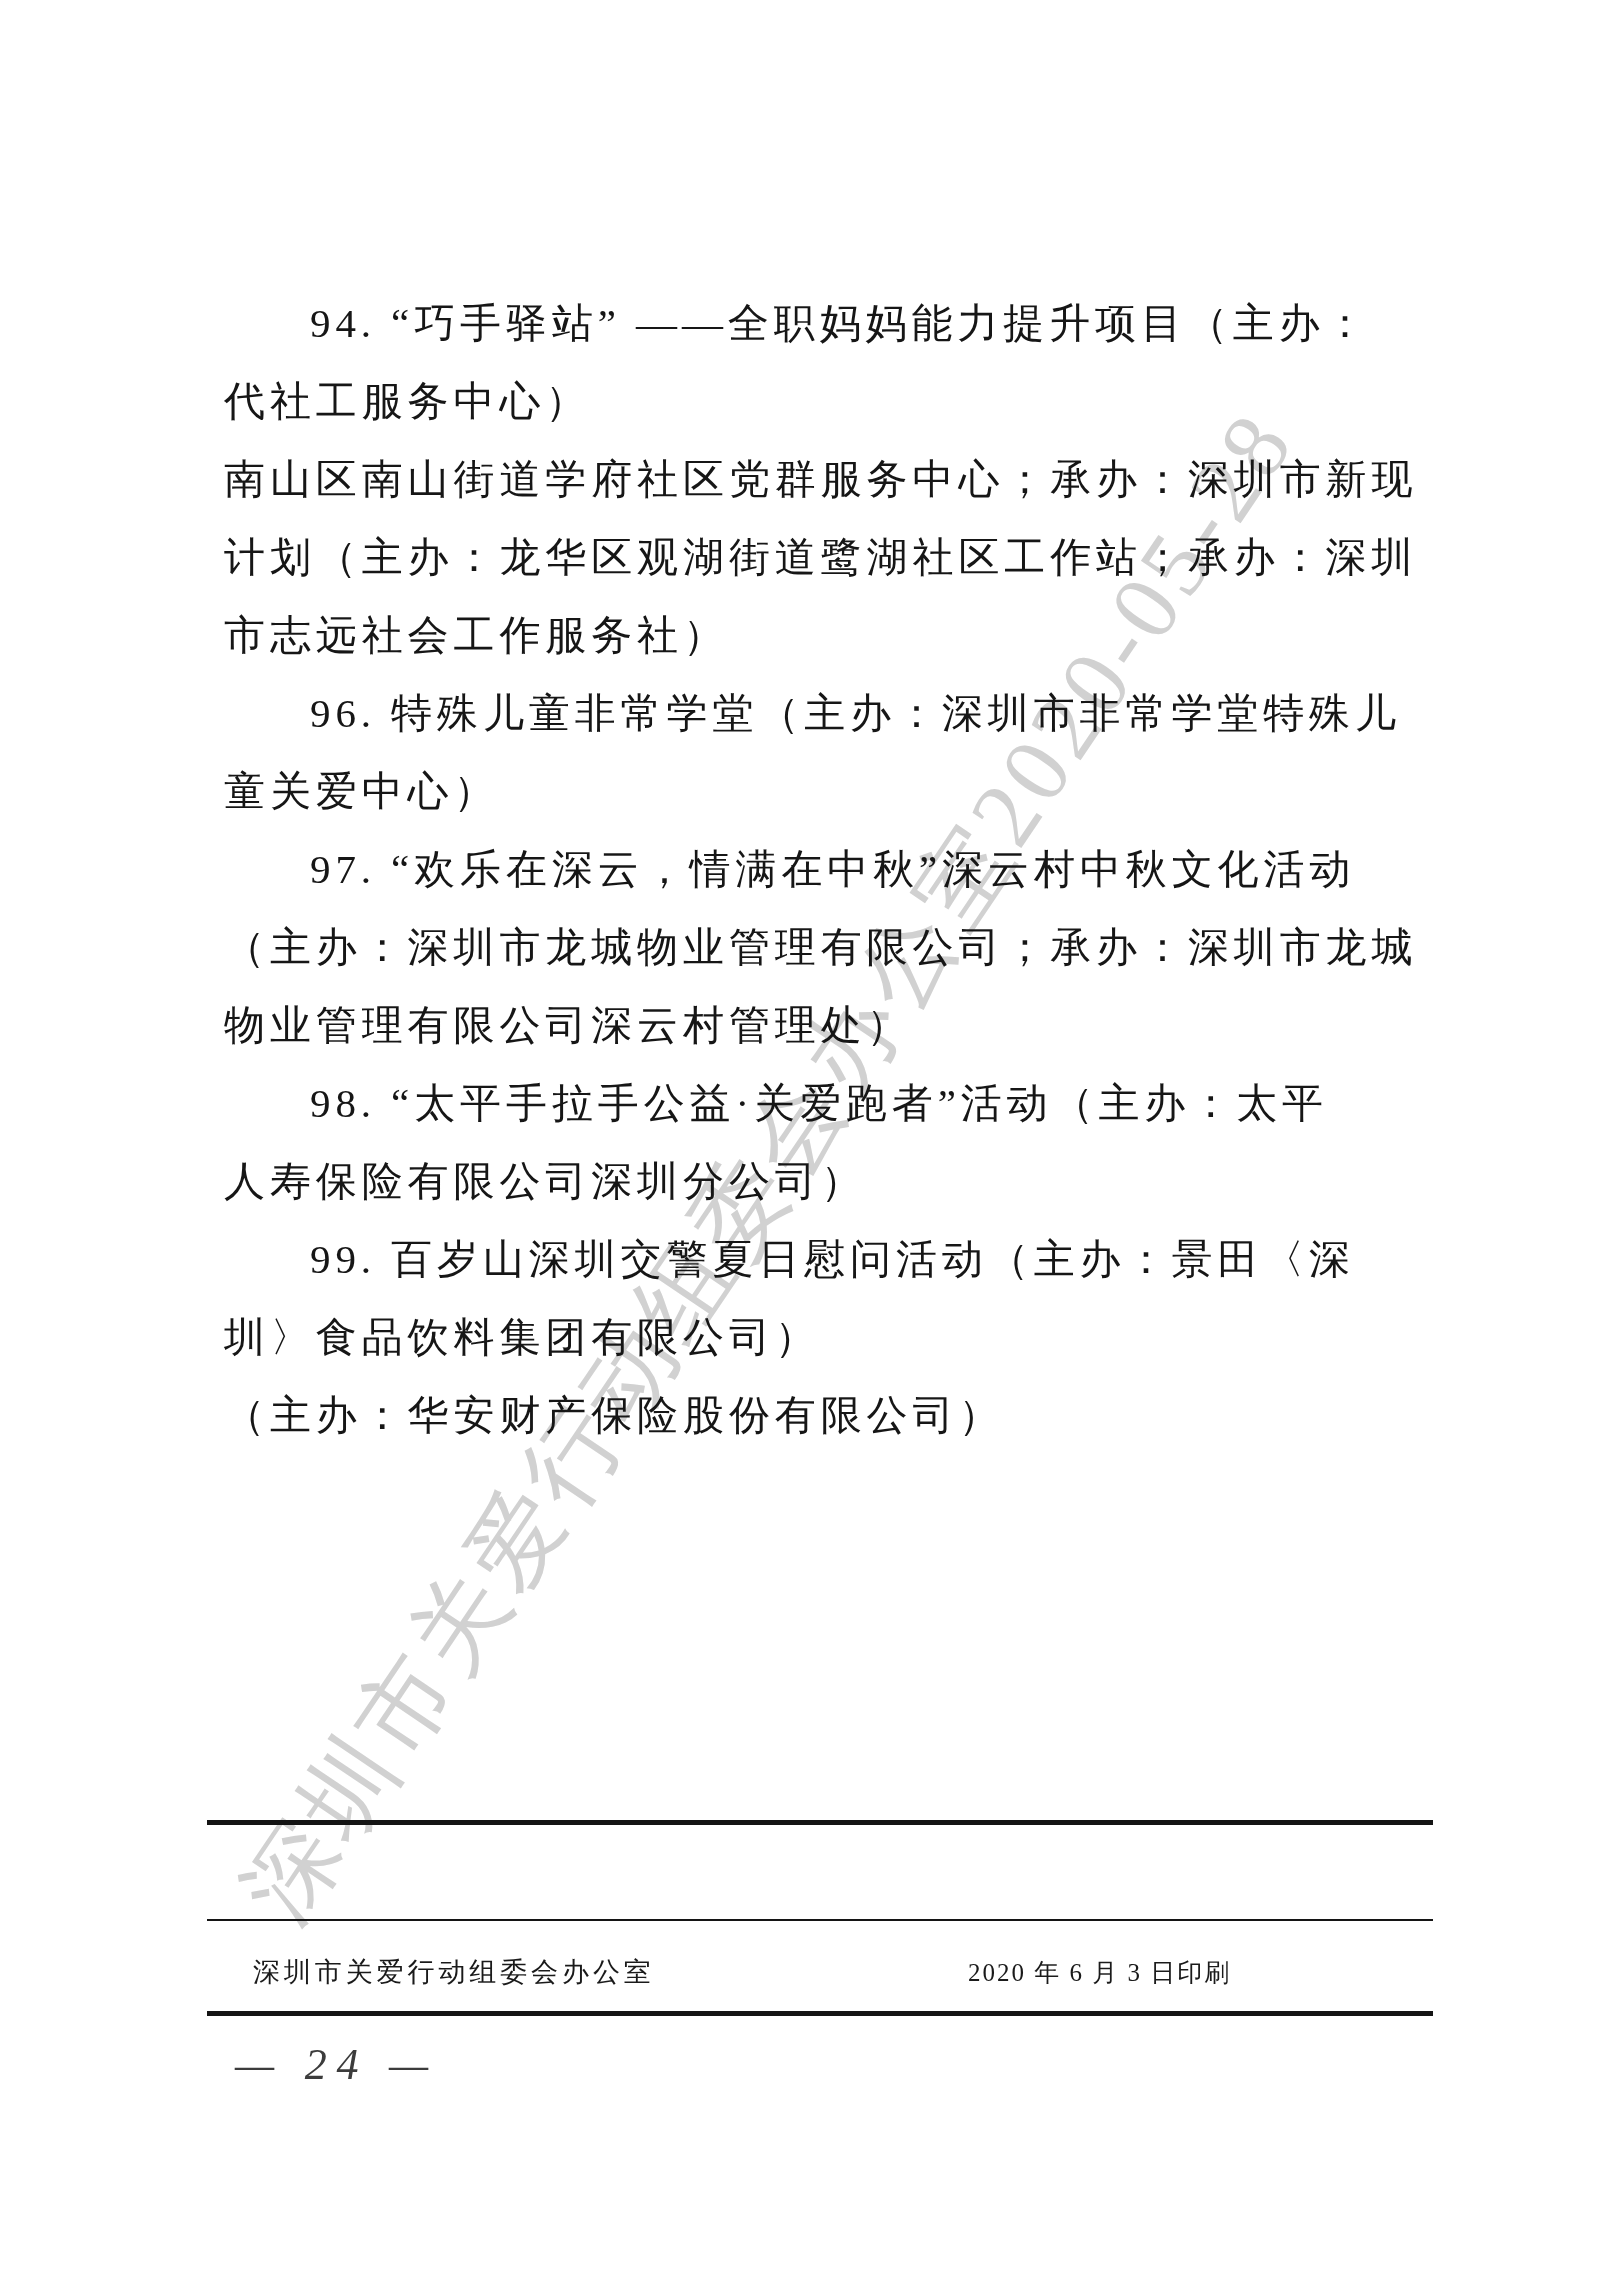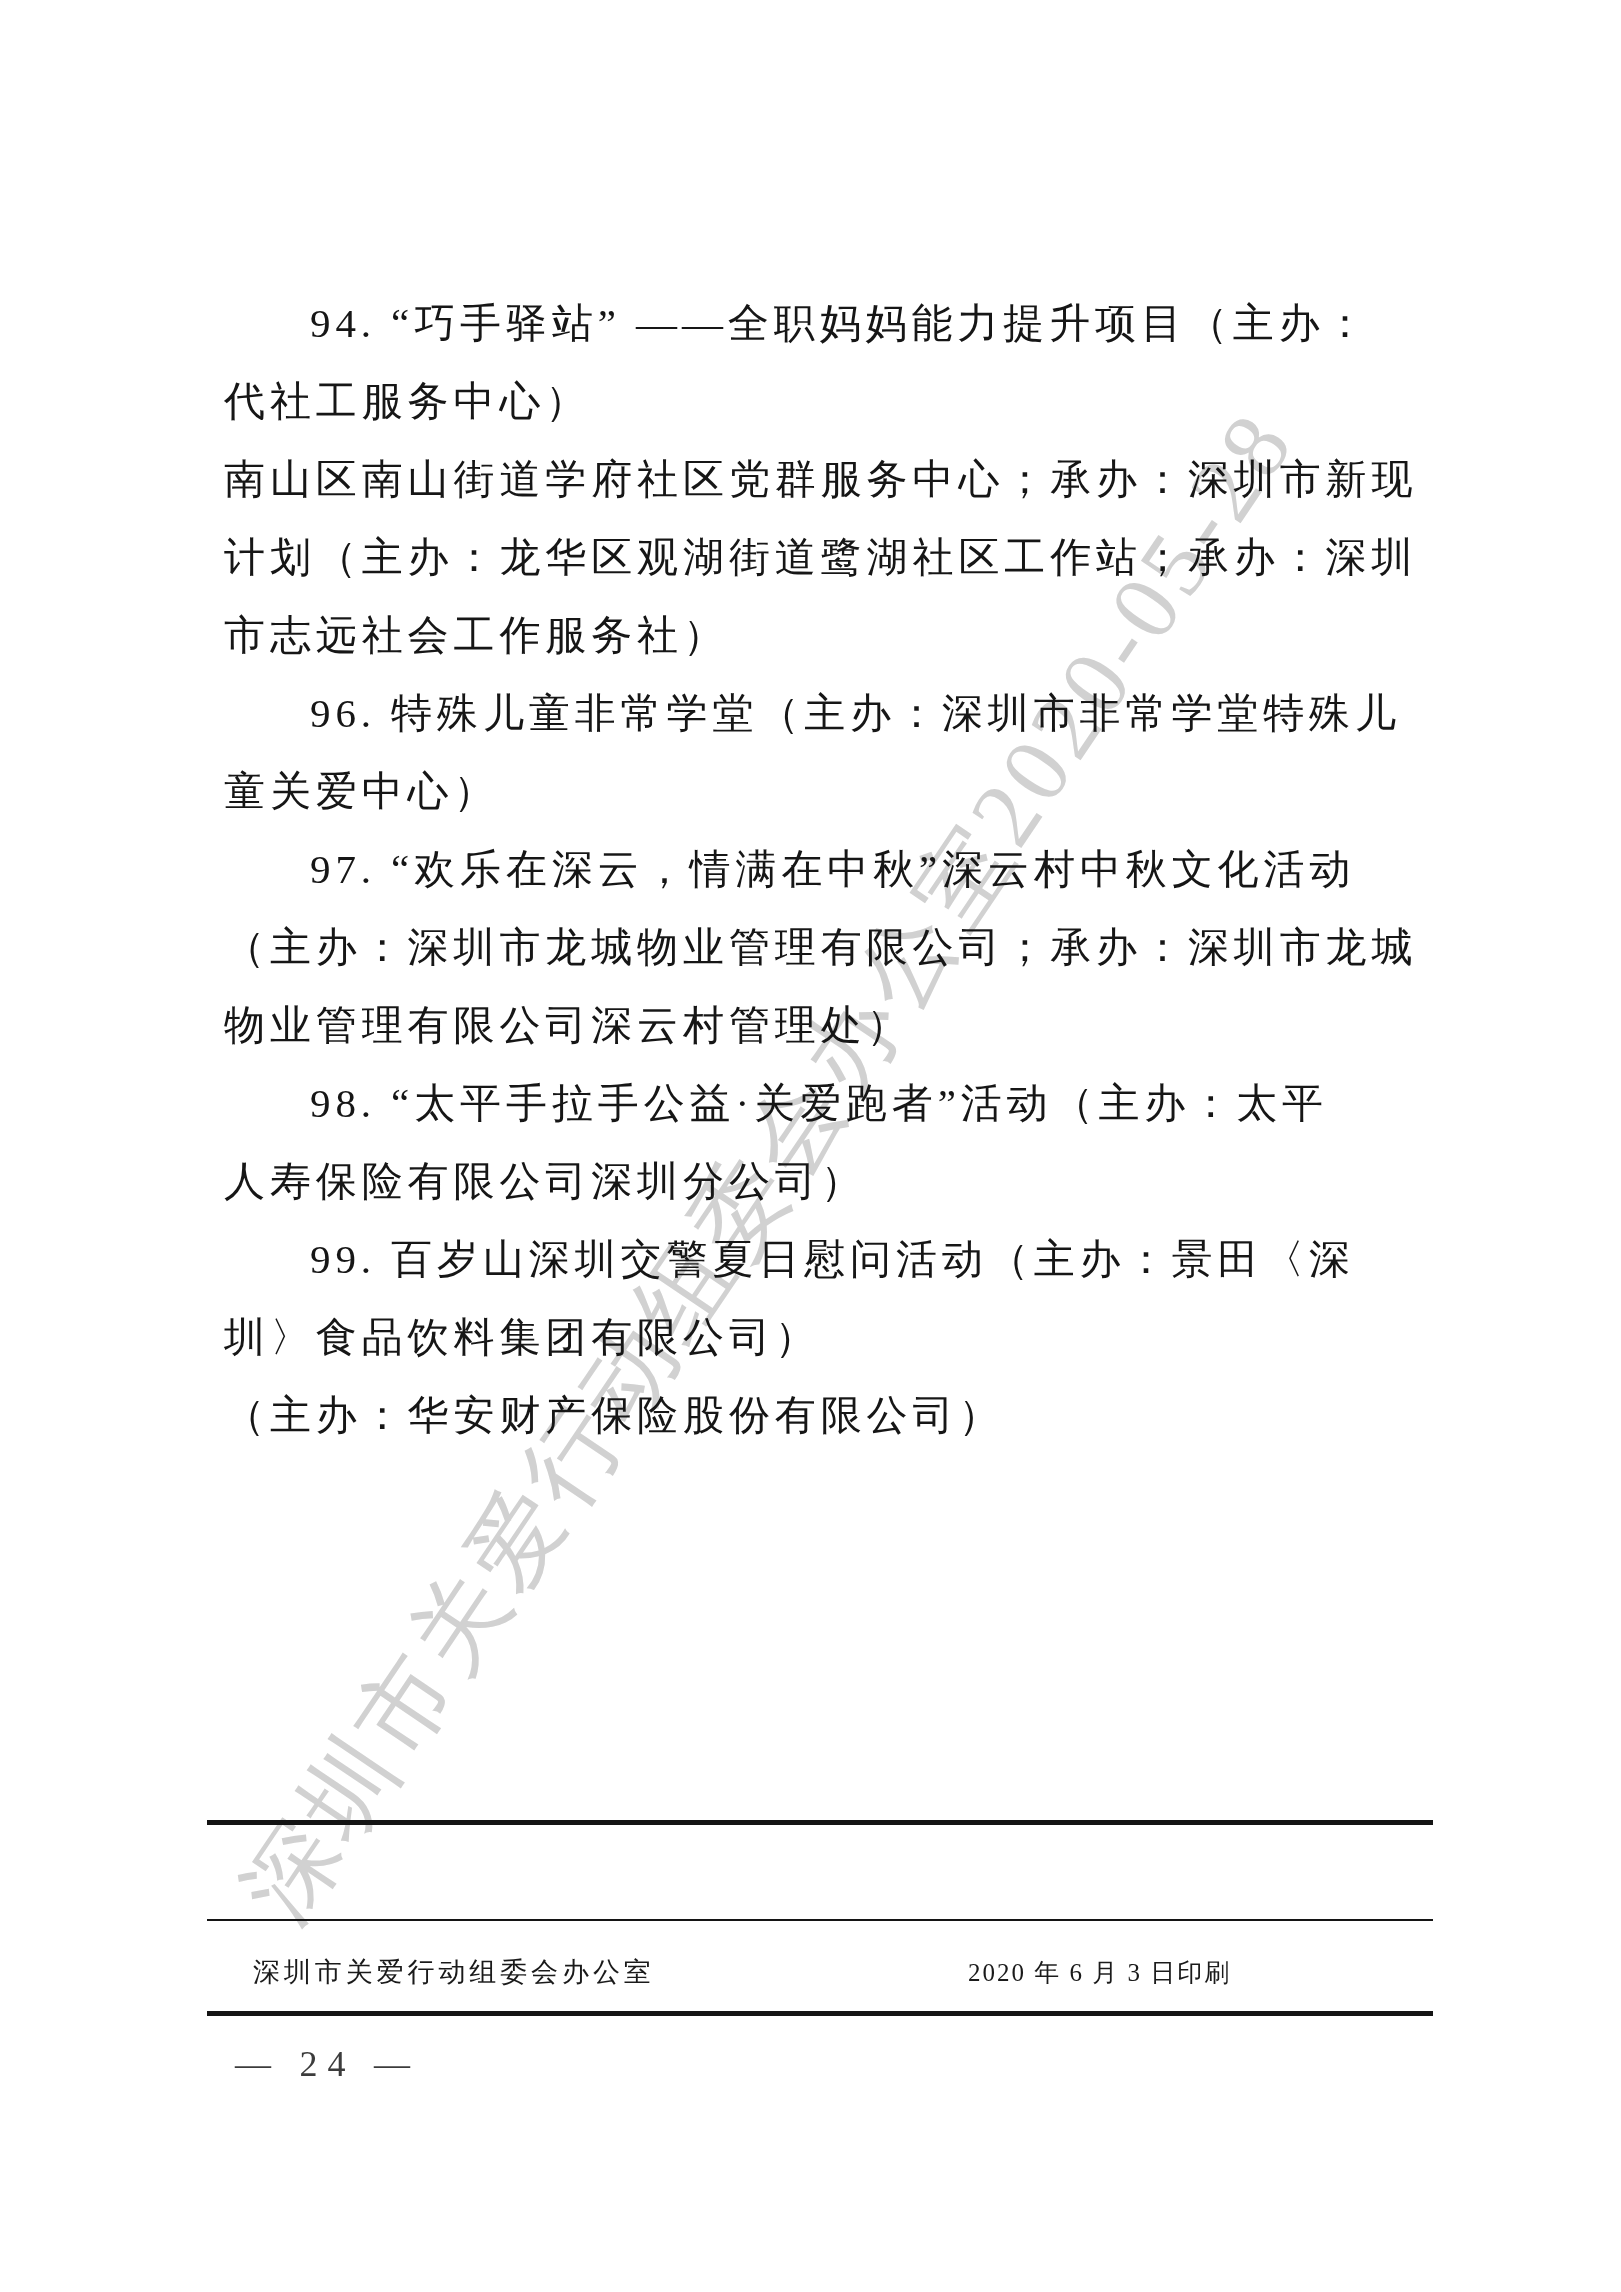--- a/index.html
+++ b/index.html
@@ -92,25 +92,26 @@
     letter-spacing: 2px;
     z-index: 2;
     white-space: nowrap;
   }
   .page-number {
     position: absolute;
     left: 235px;
     top: 2041px;
     height: 47px;
     line-height: 47px;
-    font-size: 36px;
+    font-size: 44px;
     letter-spacing: 9.8px;
     color: #3c3c3c;
     z-index: 2;
     white-space: nowrap;
+    font-style: italic;
   }
 </style>
 </head>
 <body>
 
 <div class="page">
 
   <div class="watermark" style="color: rgb(201, 201, 201);">深圳市关爱行动组委会办公室2020-05-28</div>
 
   <div class="body-text">

